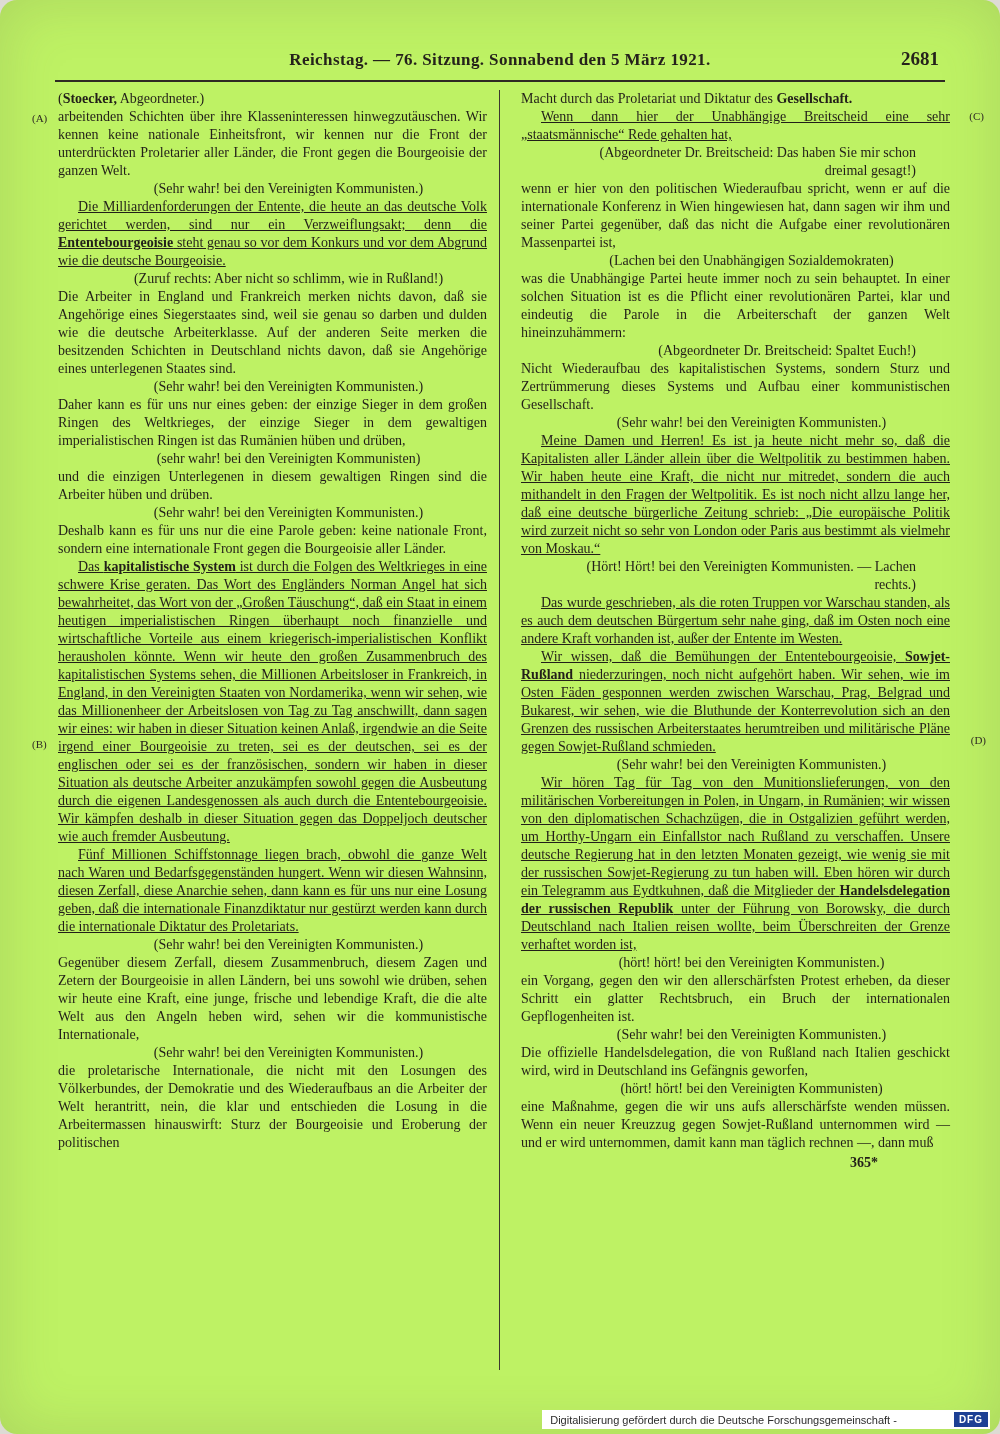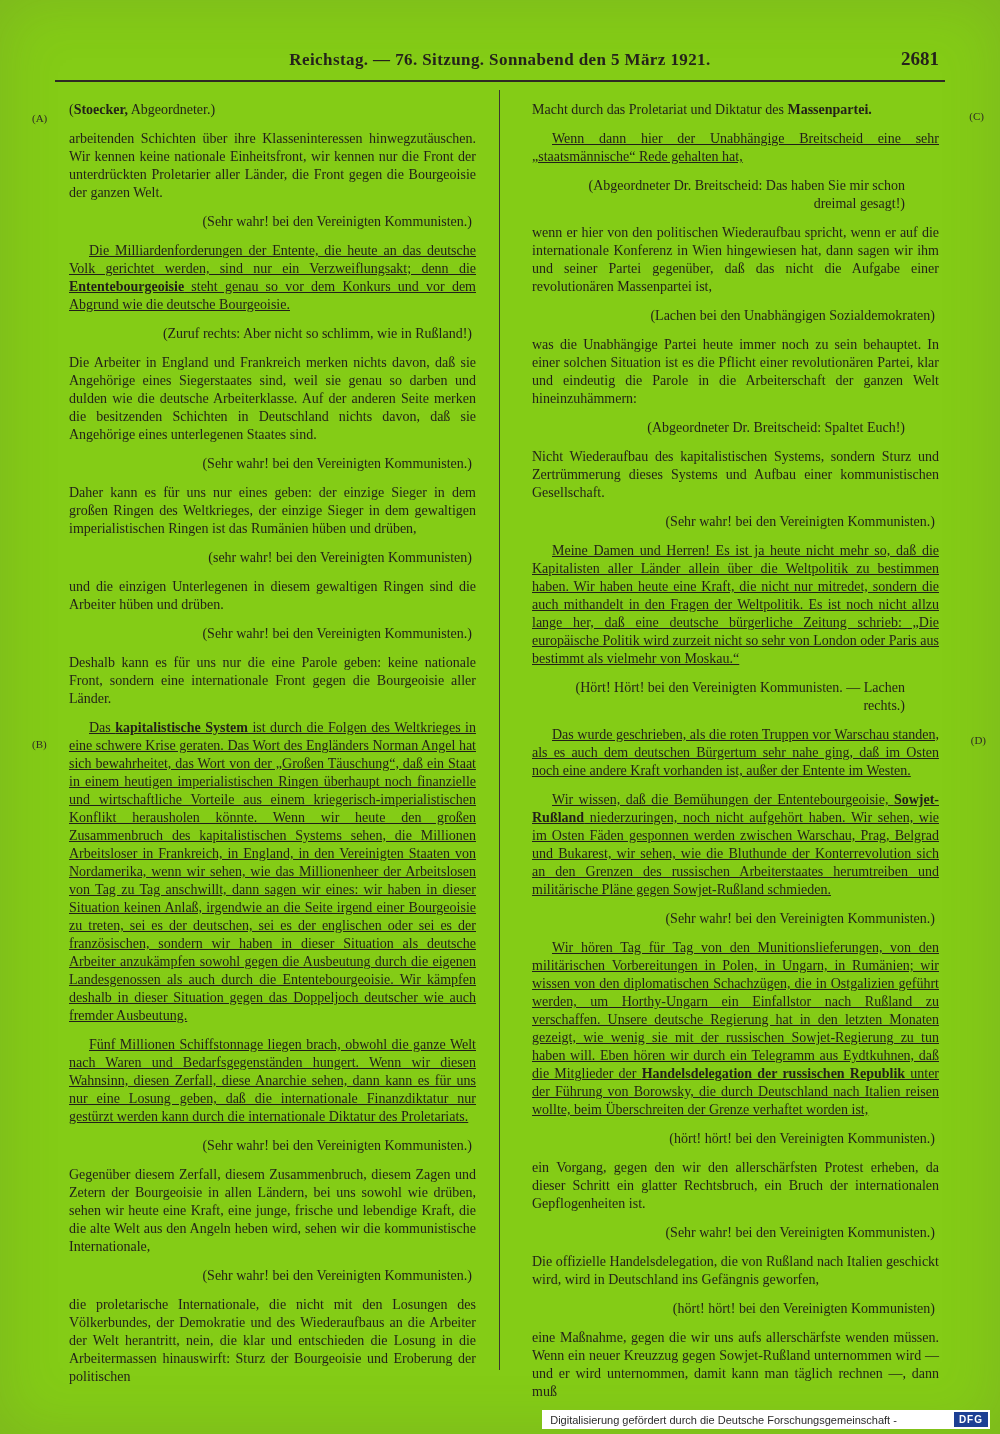--- a/index.html
+++ b/index.html
@@ -4,44 +4,45 @@
 <style>
   html, body { margin: 0; padding: 0; }
   body {
     width: 1000px; height: 1434px;
     background: #dddbd4;
     font-family: "Liberation Serif", serif;
     overflow: hidden;
   }
   .scan {
     position: absolute; inset: 0;
-    background: #84cc16;
+    background: #bef264;
     box-shadow: inset 0 0 60px rgba(90,85,70,0.18);
     color: #221f19;
+    border-radius: 17px;
   }
   .header { position: absolute; top: 50px; left: 55px; right: 55px; height: 26px; }
   .title {
     position: absolute; left: 0; right: 0; text-align: center;
     font-weight: bold; font-size: 17px; letter-spacing: 0.4px; color: #25221b;
   }
   .pagenum {
     position: absolute; right: 6px; top: -2px;
     font-weight: bold; font-size: 19px; color: #25221b;
   }
   .rule { position: absolute; top: 80px; left: 55px; right: 55px; height: 2px; background: #2e2a23; }
   .divider { position: absolute; top: 90px; bottom: 64px; left: 499px; width: 1px; background: #3c382f; }
   .columns {
     position: absolute; top: 90px; left: 58px; right: 50px;
     display: flex; gap: 34px;
   }
   .col { flex: 1; font-size: 14px; line-height: 18px; text-align: justify; }
-  .para { margin: 11px; }
+  .para { margin: 0; }
   .indent { text-indent: 20px; text-decoration: underline; }
   .speaker { text-align: left; }
-  .interjection { text-align: right; padding-left: 36px; padding-right: 4px; }
+  .interjection { text-align: center; padding-left: 36px; padding-right: 4px; }
   .interjection.center { text-align: right; padding: 0 34px; }
   .catchword { text-align: right; padding-right: 72px; font-weight: bold; margin-top: 2px; }
   .b { font-weight: bold; }
   .marker {
     position: absolute; font-size: 11px; color: #2e2a23;
   }
   .marker-a { left: 32px; top: 112px; }
   .marker-b { left: 32px; top: 738px; }
   .marker-c { right: 16px; top: 110px; }
   .marker-d { right: 14px; top: 734px; }
@@ -92,21 +93,21 @@
         <div class="para interjection"><span>(Sehr wahr! bei den Vereinigten Kommunisten.)</span></div>
         <div class="para body"><span>Deshalb kann es für uns nur die eine Parole geben: keine nationale Front, sondern eine internationale Front gegen die Bourgeoisie aller Länder.</span></div>
         <div class="para body indent"><span>Das </span><span class="b">kapitalistische System</span><span> ist durch die Folgen des Weltkrieges in eine schwere Krise geraten. Das Wort des Engländers Norman Angel hat sich bewahrheitet, das Wort von der „Großen Täuschung“, daß ein Staat in einem heutigen imperialistischen Ringen überhaupt noch finanzielle und wirtschaftliche Vorteile aus einem kriegerisch-imperialistischen Konflikt herausholen könnte. Wenn wir heute den großen Zusammenbruch des kapitalistischen Systems sehen, die Millionen Arbeitsloser in Frankreich, in England, in den Vereinigten Staaten von Nordamerika, wenn wir sehen, wie das Millionenheer der Arbeitslosen von Tag zu Tag anschwillt, dann sagen wir eines: wir haben in dieser Situation keinen Anlaß, irgendwie an die Seite irgend einer Bourgeoisie zu treten, sei es der deutschen, sei es der englischen oder sei es der französischen, sondern wir haben in dieser Situation als deutsche Arbeiter anzukämpfen sowohl gegen die Ausbeutung durch die eigenen Landesgenossen als auch durch die Ententebourgeoisie. Wir kämpfen deshalb in dieser Situation gegen das Doppeljoch deutscher wie auch fremder Ausbeutung.</span></div>
         <div class="para body indent"><span>Fünf Millionen Schiffstonnage liegen brach, obwohl die ganze Welt nach Waren und Bedarfsgegenständen hungert. Wenn wir diesen Wahnsinn, diesen Zerfall, diese Anarchie sehen, dann kann es für uns nur eine Losung geben, daß die internationale Finanzdiktatur nur gestürzt werden kann durch die internationale Diktatur des Proletariats.</span></div>
         <div class="para interjection"><span>(Sehr wahr! bei den Vereinigten Kommunisten.)</span></div>
         <div class="para body"><span>Gegenüber diesem Zerfall, diesem Zusammenbruch, diesem Zagen und Zetern der Bourgeoisie in allen Ländern, bei uns sowohl wie drüben, sehen wir heute eine Kraft, eine junge, frische und lebendige Kraft, die die alte Welt aus den Angeln heben wird, sehen wir die kommunistische Internationale,</span></div>
         <div class="para interjection"><span>(Sehr wahr! bei den Vereinigten Kommunisten.)</span></div>
         <div class="para body"><span>die proletarische Internationale, die nicht mit den Losungen des Völkerbundes, der Demokratie und des Wiederaufbaus an die Arbeiter der Welt herantritt, nein, die klar und entschieden die Losung in die Arbeitermassen hinauswirft: Sturz der Bourgeoisie und Eroberung der politischen</span></div>
       </div>
     <div class="col">
-        <div class="para body"><span>Macht durch das Proletariat und Diktatur des </span><span class="b">Massenpartei.</span></div>
+        <div class="para body"><span>Macht durch das Proletariat und Diktatur des </span><span class="b">Gesellschaft.</span></div>
         <div class="para body indent"><span>Wenn dann hier der Unabhängige Breitscheid eine sehr „staatsmännische“ Rede gehalten hat,</span></div>
         <div class="para interjection center"><span>(Abgeordneter Dr. Breitscheid: Das haben Sie mir schon dreimal gesagt!)</span></div>
         <div class="para body"><span>wenn er hier von den politischen Wiederaufbau spricht, wenn er auf die internationale Konferenz in Wien hingewiesen hat, dann sagen wir ihm und seiner Partei gegenüber, daß das nicht die Aufgabe einer revolutionären Massenpartei ist,</span></div>
         <div class="para interjection"><span>(Lachen bei den Unabhängigen Sozialdemokraten)</span></div>
         <div class="para body"><span>was die Unabhängige Partei heute immer noch zu sein behauptet. In einer solchen Situation ist es die Pflicht einer revolutionären Partei, klar und eindeutig die Parole in die Arbeiterschaft der ganzen Welt hineinzuhämmern:</span></div>
         <div class="para interjection center"><span>(Abgeordneter Dr. Breitscheid: Spaltet Euch!)</span></div>
         <div class="para body"><span>Nicht Wiederaufbau des kapitalistischen Systems, sondern Sturz und Zertrümmerung dieses Systems und Aufbau einer kommunistischen Gesellschaft.</span></div>
         <div class="para interjection"><span>(Sehr wahr! bei den Vereinigten Kommunisten.)</span></div>
         <div class="para body indent"><span>Meine Damen und Herren! Es ist ja heute nicht mehr so, daß die Kapitalisten aller Länder allein über die Weltpolitik zu bestimmen haben. Wir haben heute eine Kraft, die nicht nur mitredet, sondern die auch mithandelt in den Fragen der Weltpolitik. Es ist noch nicht allzu lange her, daß eine deutsche bürgerliche Zeitung schrieb: „Die europäische Politik wird zurzeit nicht so sehr von London oder Paris aus bestimmt als vielmehr von Moskau.“</span></div>
         <div class="para interjection center"><span>(Hört! Hört! bei den Vereinigten Kommunisten. — Lachen rechts.)</span></div>

